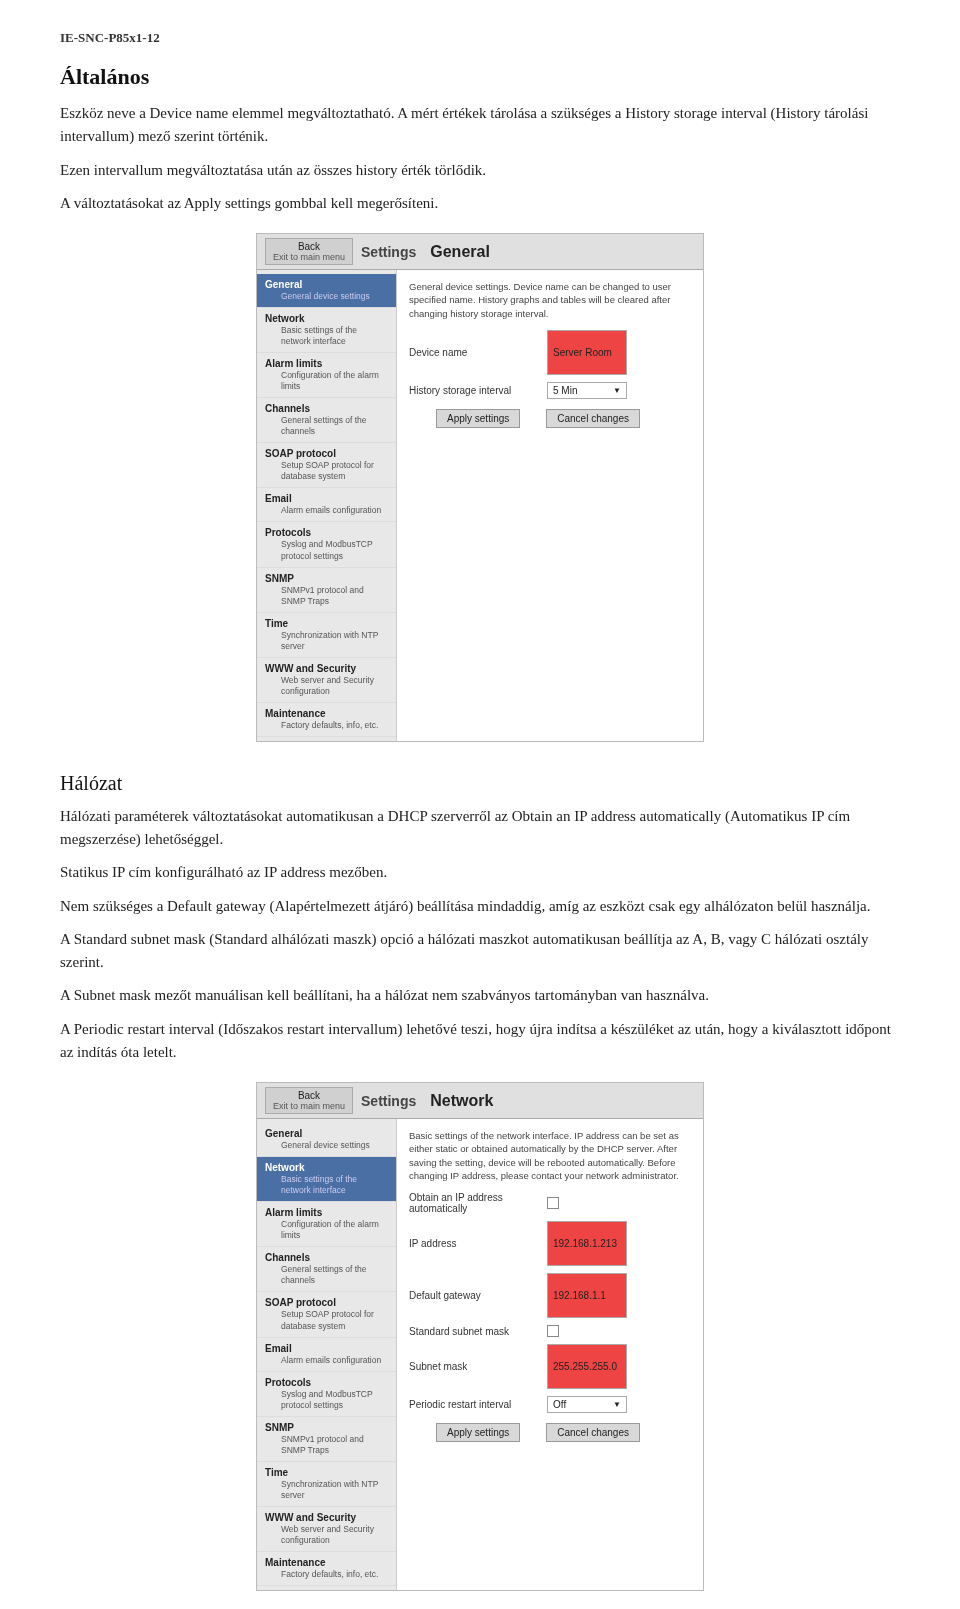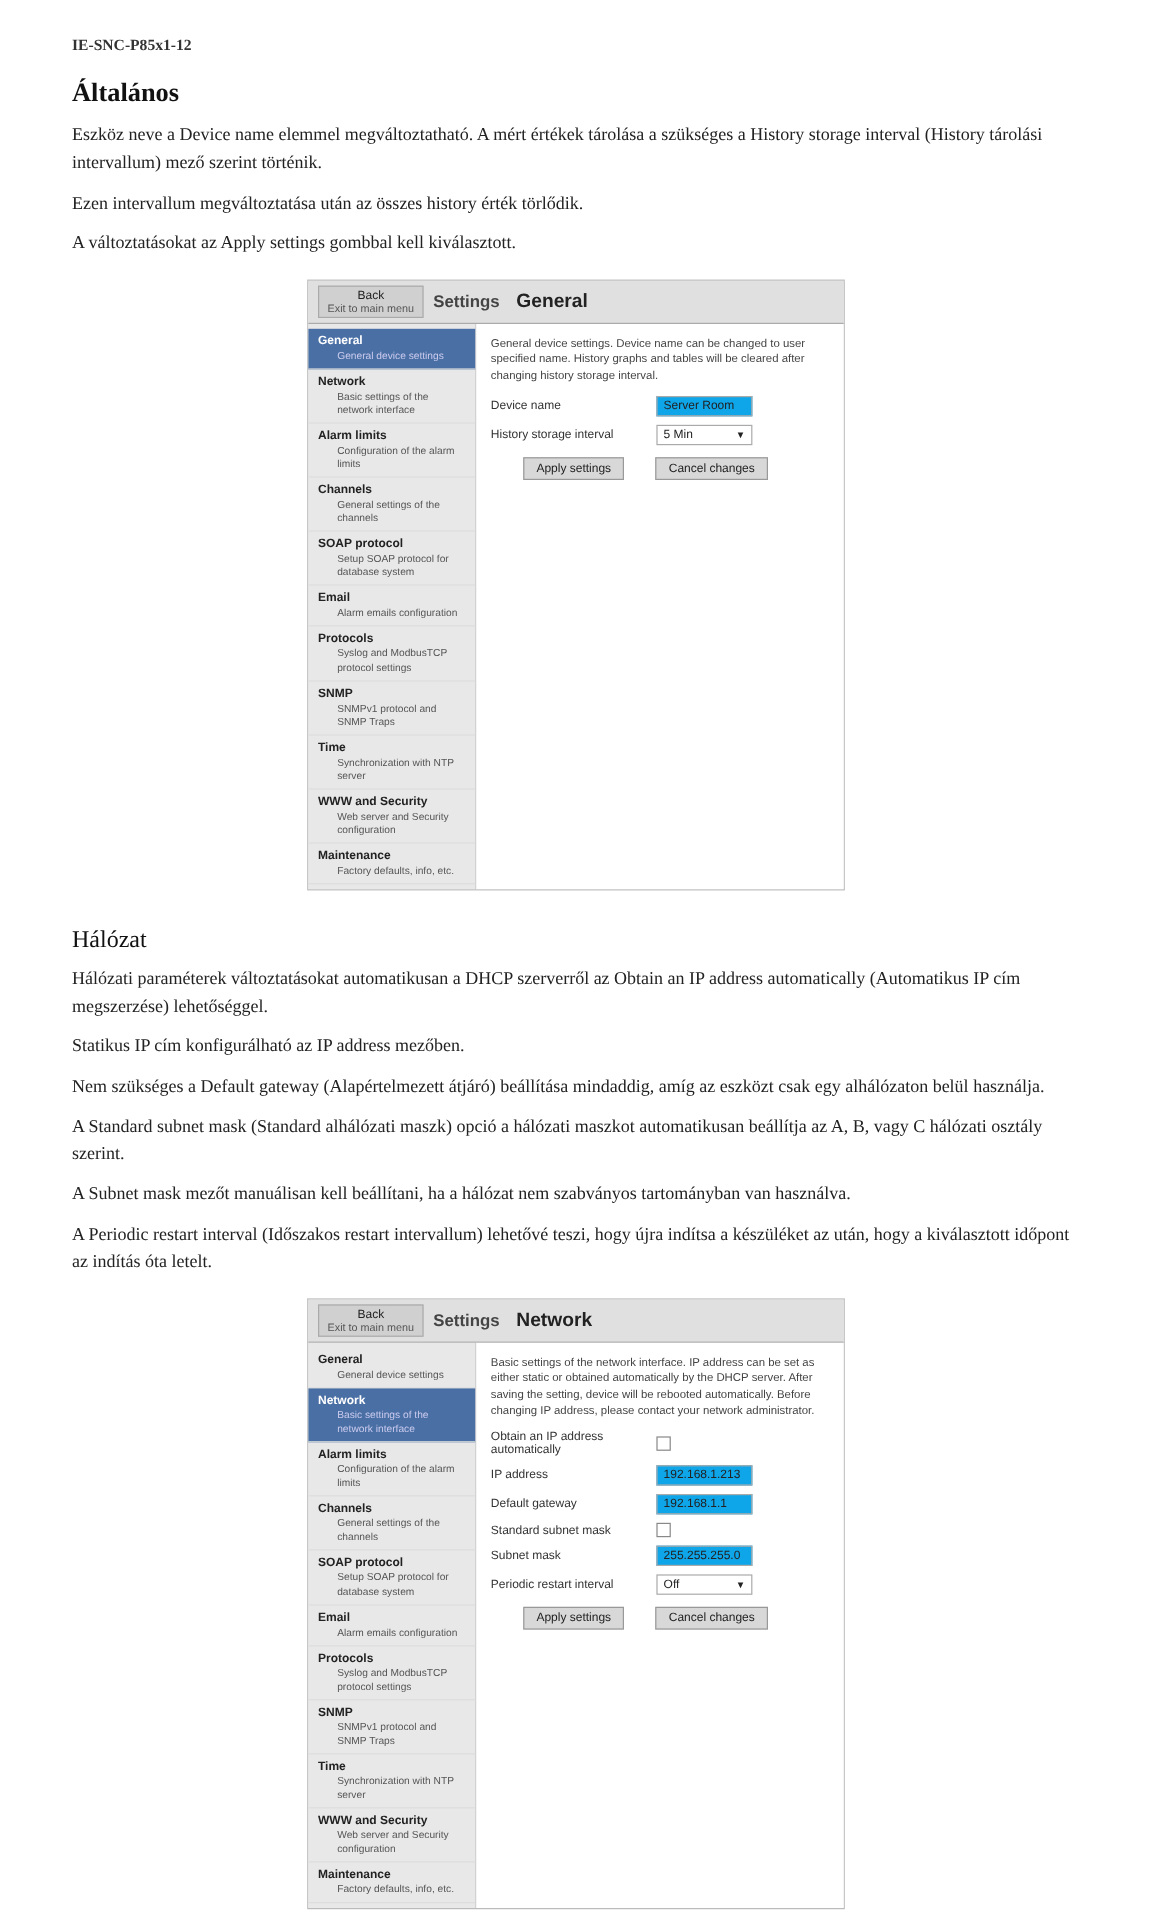--- a/index.html
+++ b/index.html
@@ -137,22 +137,22 @@
       gap: 8px;
     }
     .sc-field-label {
       width: 130px;
       font-size: 10px;
       color: #333;
       text-align: left;
     }
     .sc-field-value {
       border: 1px solid #aaa;
-      background: #0ea5e9;
-      padding: 2px 5px;
+      background: #ef4444;
+      padding: 16px 5px;
       font-size: 10px;
       min-width: 80px;
       color: #222;
     }
     .sc-field-select {
       border: 1px solid #aaa;
       background: #fff;
       padding: 2px 5px;
       font-size: 10px;
       min-width: 80px;
@@ -192,21 +192,21 @@
 </head>
 <body>
 
 <div class="page-header">
   <span>IE-SNC-P85x1-12</span>
 </div>
 
 <h2>Általános</h2>
 <p>Eszköz neve a Device name elemmel megváltoztatható. A mért értékek tárolása a szükséges a History storage interval (History tárolási intervallum) mező szerint történik.</p>
 <p>Ezen intervallum megváltoztatása után az összes history érték törlődik.</p>
-<p>A változtatásokat az Apply settings gombbal kell kiválasztott.</p>
+<p>A változtatásokat az Apply settings gombbal kell megerősíteni.</p>
 
 <div class="screenshot-container">
   <div class="screenshot">
 
     <div class="sc-topbar">
       <button class="sc-back">
         <span>Back</span>
         <span class="sc-back-sub">Exit to main menu</span>
       </button>
       <div class="sc-title-area">

